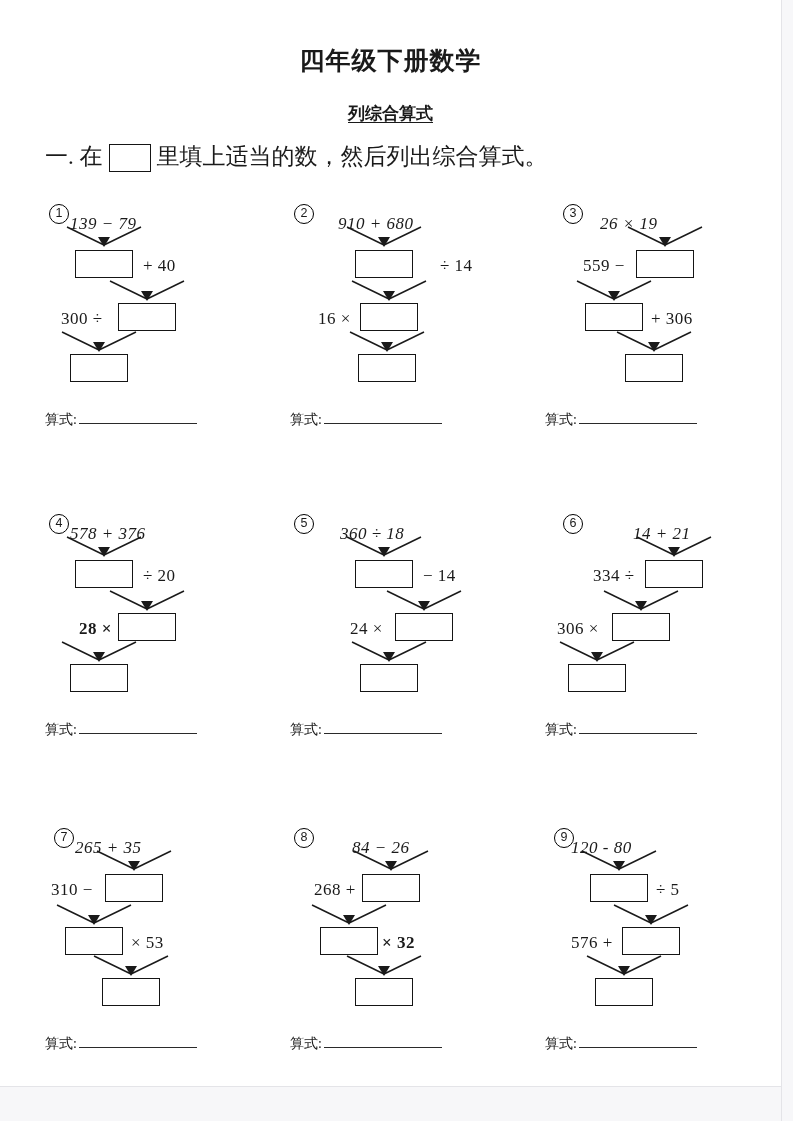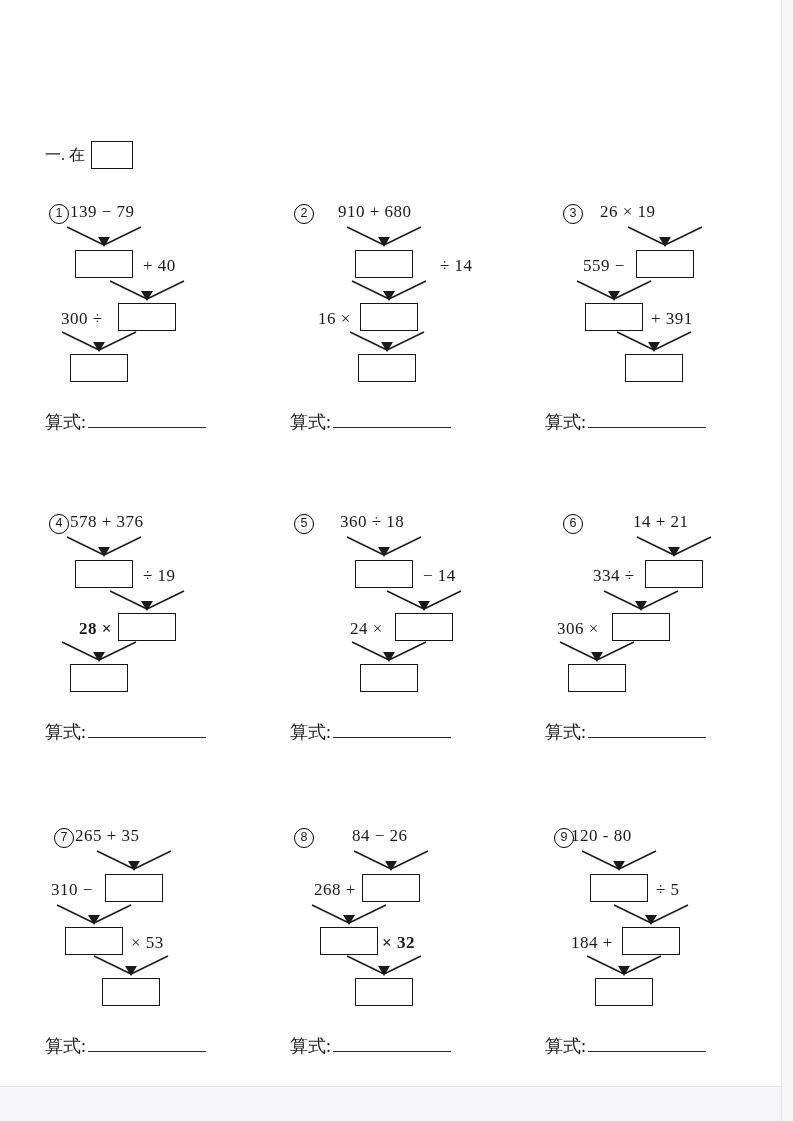--- a/index.html
+++ b/index.html
@@ -7,43 +7,43 @@
         font-family:"Liberation Serif","DejaVu Serif",serif;color:#1a1a1a;}
   
   .edge-right{position:absolute;top:0;left:781px;width:12px;height:1121px;background:#f7f7f9;border-left:1px solid #e4e4e8;}
   .edge-bottom{position:absolute;left:0;top:1086px;width:781px;height:35px;background:#f7f7f9;border-top:1px solid #e4e4e8;}
 
   
   .title{position:absolute;left:0;top:44px;width:781px;margin:0;text-align:center;
          font-size:25px;font-weight:700;letter-spacing:1px;}
   .subtitle{position:absolute;left:0;top:102px;width:781px;text-align:center;
             font-size:17px;font-weight:700;text-decoration:underline;text-underline-offset:3px;}
-  .instruction{position:absolute;left:45px;top:138px;height:34px;display:flex;align-items:center;
-               font-size:16px;}
+  .instruction{position:absolute;left:45px;top:138px;height:34px;display:flex;align-items:flex-end;
+               font-size:23px;}
   .inline-box{display:inline-block;width:40px;height:26px;border:1.7px solid #151515;margin:0 6px;background:#fff;}
 
   
   .cell{position:absolute;width:240px;height:245px;}
   .p1{left:45px;top:200px;}  .p2{left:290px;top:200px;}  .p3{left:545px;top:200px;}
   .p4{left:45px;top:510px;}  .p5{left:290px;top:510px;}  .p6{left:545px;top:510px;}
   .p7{left:45px;top:824px;}  .p8{left:290px;top:824px;}  .p9{left:545px;top:824px;}
 
   .qnum{position:absolute;top:4px;width:18px;height:18px;border:1.3px solid #000;border-radius:50%;
         text-align:center;font-size:12.5px;line-height:17px;font-family:"Liberation Sans",sans-serif;}
   .expr{position:absolute;font-size:17px;white-space:nowrap;letter-spacing:.5px;}
-  .top{top:2px;}
+  .top{top:14px;font-style:italic;}
   .t2l,.t2r{top:56px;}
   .t3l,.t3r{top:109px;}
   .bold{font-weight:700;}
   .box{position:absolute;width:58px;height:28px;border:1.6px solid #151515;background:#fff;box-sizing:border-box;}
   .b2{top:50px;} .b3{top:103px;} .b4{top:154px;}
   .arr{position:absolute;width:76px;height:22px;}
   .a1{top:26px;} .a2{top:80px;} .a3{top:131px;}
 
-  .ans{position:absolute;left:0;top:210px;font-size:18px;white-space:nowrap;}
+  .ans{position:absolute;left:0;top:210px;font-size:14px;white-space:nowrap;}
   .ansline{display:inline-block;width:118px;height:13px;border-bottom:1.3px solid #2a2a2a;margin-left:2px;}
 
   
   .p1 .qnum{left:4px}  .p1 .top{left:25px}  .p1 .a1{left:21px} .p1 .b2{left:30px} .p1 .t2r{left:98px}
   .p1 .a2{left:64px}  .p1 .t3l{left:16px} .p1 .b3{left:73px} .p1 .a3{left:16px} .p1 .b4{left:25px}
 
   .p2 .qnum{left:4px}  .p2 .top{left:48px}  .p2 .a1{left:56px} .p2 .b2{left:65px} .p2 .t2r{left:150px}
   .p2 .a2{left:61px}  .p2 .t3l{left:28px} .p2 .b3{left:70px} .p2 .a3{left:59px} .p2 .b4{left:68px}
 
   .p3 .qnum{left:18px} .p3 .top{left:55px}  .p3 .a1{left:82px} .p3 .t2l{left:38px} .p3 .b2{left:91px}
@@ -75,24 +75,27 @@
     <g id="varrow" stroke="#1a1a1a" stroke-width="1.5" fill="none">
       <line x1="1" y1="1" x2="38" y2="19"></line>
       <line x1="75" y1="1" x2="38" y2="19"></line>
       <polygon points="32,11 38,21 44,11" fill="#1a1a1a" stroke="none"></polygon>
     </g>
   </defs>
 </svg>
 
 <div class="page">
 
+  <h1 class="title">四年级下册数学</h1>
+  <div class="subtitle">列综合算式</div>
 
   <div class="instruction">
     <span>一. 在</span>
     <span class="inline-box"></span>
+    <span>里填上适当的数，然后列出综合算式。</span>
   </div>
 
   <div class="cell p1">
     <span class="qnum">1</span>
     <span class="expr top">139 − 79</span>
     <svg class="arr a1" viewBox="0 0 76 22">
         <use href="#varrow"></use>
       </svg>
     <div class="box b2"></div>
     <span class="expr t2r">+ 40</span>
@@ -133,36 +136,36 @@
     <span class="expr top">26 × 19</span>
     <svg class="arr a1" viewBox="0 0 76 22">
         <use href="#varrow"></use>
       </svg>
     <span class="expr t2l">559 −</span>
     <div class="box b2"></div>
     <svg class="arr a2" viewBox="0 0 76 22">
         <use href="#varrow"></use>
       </svg>
     <div class="box b3"></div>
-    <span class="expr t3r">+ 391</span>
+    <span class="expr t3r">+ 306</span>
     <svg class="arr a3" viewBox="0 0 76 22">
         <use href="#varrow"></use>
       </svg>
     <div class="box b4"></div>
     <div class="ans"><span>算式:</span><span class="ansline"></span></div>
   </div>
 
   <div class="cell p4">
     <span class="qnum">4</span>
     <span class="expr top">578 + 376</span>
     <svg class="arr a1" viewBox="0 0 76 22">
         <use href="#varrow"></use>
       </svg>
     <div class="box b2"></div>
-    <span class="expr t2r">÷ 19</span>
+    <span class="expr t2r">÷ 20</span>
     <svg class="arr a2" viewBox="0 0 76 22">
         <use href="#varrow"></use>
       </svg>
     <span class="expr t3l bold">28 ×</span>
     <div class="box b3"></div>
     <svg class="arr a3" viewBox="0 0 76 22">
         <use href="#varrow"></use>
       </svg>
     <div class="box b4"></div>
     <div class="ans"><span>算式:</span><span class="ansline"></span></div>
@@ -252,21 +255,21 @@
     <span class="qnum">9</span>
     <span class="expr top">120 - 80</span>
     <svg class="arr a1" viewBox="0 0 76 22">
         <use href="#varrow"></use>
       </svg>
     <div class="box b2"></div>
     <span class="expr t2r">÷ 5</span>
     <svg class="arr a2" viewBox="0 0 76 22">
         <use href="#varrow"></use>
       </svg>
-    <span class="expr t3l">184 +</span>
+    <span class="expr t3l">576 +</span>
     <div class="box b3"></div>
     <svg class="arr a3" viewBox="0 0 76 22">
         <use href="#varrow"></use>
       </svg>
     <div class="box b4"></div>
     <div class="ans"><span>算式:</span><span class="ansline"></span></div>
   </div>
 
   <div class="edge-right"></div>
   <div class="edge-bottom"></div>

